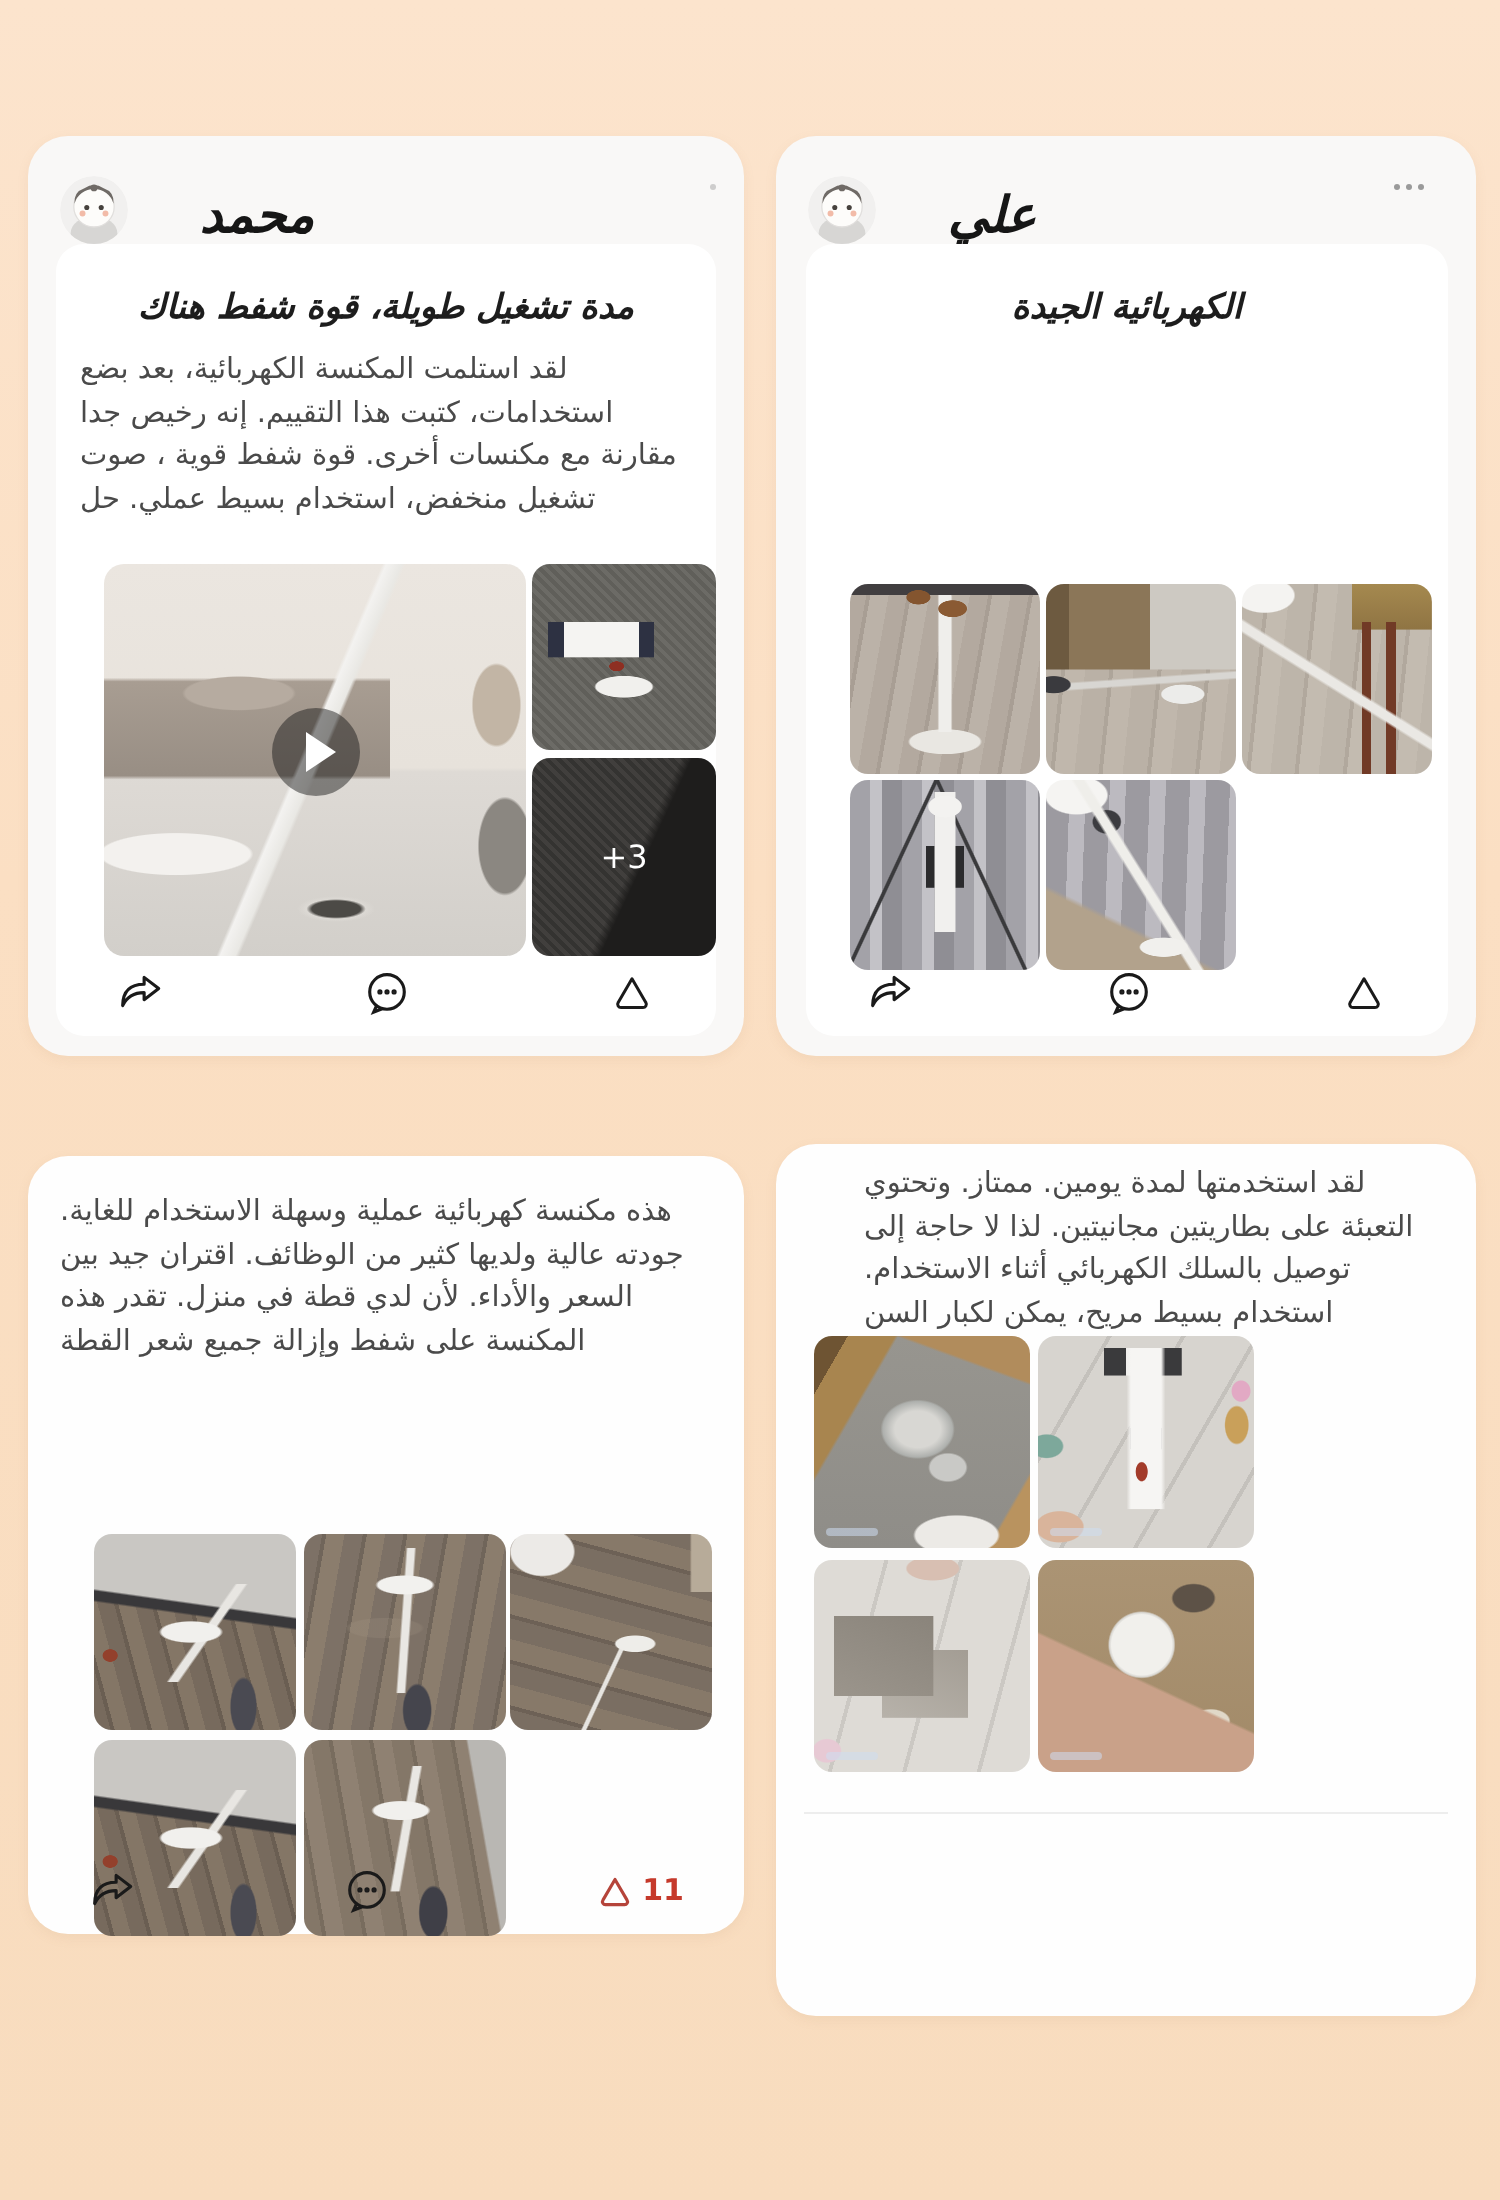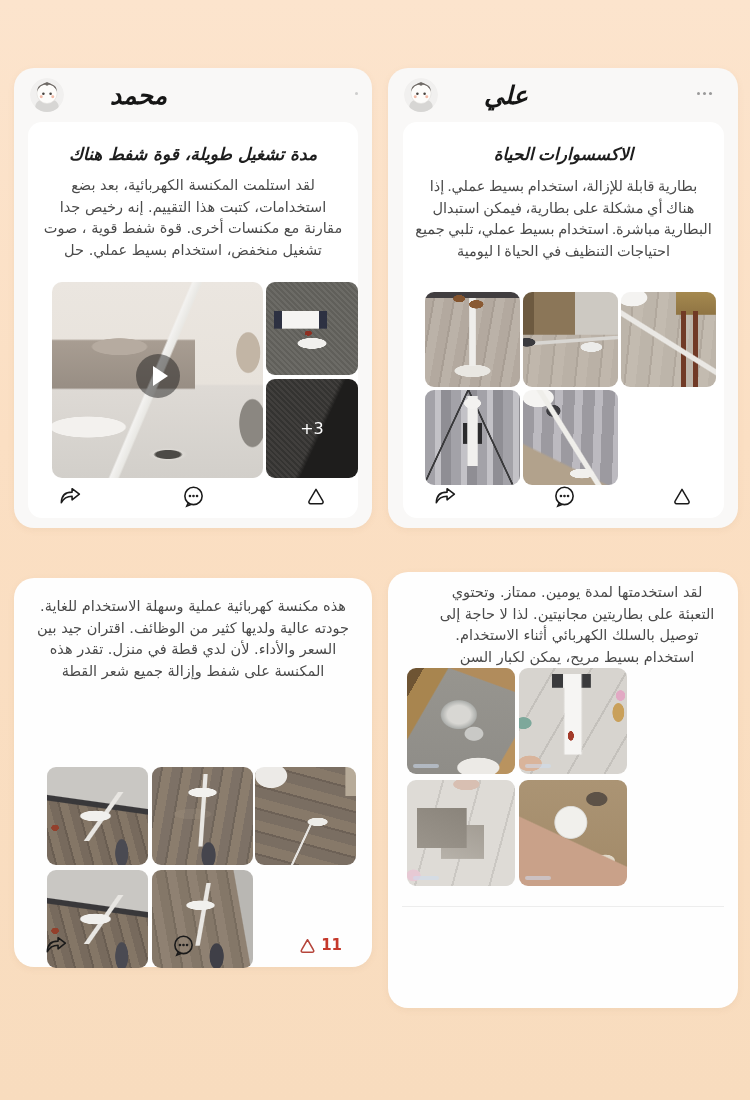--- a/index.html
+++ b/index.html
@@ -9,39 +9,39 @@
     font-family:"DejaVu Sans", sans-serif;
     background:linear-gradient(180deg,#fce4cd 0%,#fbdfc3 40%,#f8dcbe 100%);
     overflow:hidden;
   }
   .card {
     position:absolute; background:#f9f8f7; border-radius:20px;
     box-shadow:0 2px 6px rgba(180,140,100,.10);
   }
   .card.plain { background:#fefefe; }
   #card-tl { left:14px;  top:68px;  width:358px; height:460px; }
-  #card-tr { left:388px; top:68px;  width:350px; height:460px;font-family:Liberation Serif, serif; }
+  #card-tr { left:388px; top:68px;  width:350px; height:460px; }
   #card-bl { left:14px;  top:578px; width:358px; height:389px; }
   #card-br { left:388px; top:572px; width:350px; height:436px; }
 
   
-  .hdr { position:absolute; left:0; right:0; top:0; height:54px; display:flex; align-items:center; padding:13px 16px;gap:10px; }
+  .hdr { position:absolute; left:0; right:0; top:0; height:54px; display:flex; align-items:flex-end; padding:0 16px; }
   .avatar { width:34px; height:34px; border-radius:50%; overflow:hidden; flex:0 0 auto; }
   .uname { font-style:italic; font-weight:700; font-size:25px; color:#161616; margin-left:36px; direction:rtl; letter-spacing:-.5px; }
   .dots { position:absolute; top:24px; width:3px; height:3px; border-radius:50%; background:#9a9a9a;
           box-shadow:6px 0 0 #9a9a9a, 12px 0 0 #9a9a9a; }
   #card-tr .dots { right:38px; }
   #card-tl .dots { right:14px; opacity:.45; box-shadow:none; }
 
   
   .panel { position:absolute; left:14px; right:14px; top:54px; bottom:10px; background:#ffffff; border-radius:14px; }
   #card-tr .panel { left:15px; }
 
   .rtitle { margin-top:22px; text-align:center; direction:rtl; font-style:italic; font-weight:700; font-size:17px; color:#1d1d1d; }
-  .rbody  { margin-top:11px; padding:0 12px; text-align:center; direction:rtl; font-size:14.5px; line-height:21.5px; color:#4a4a4a; }
+  .rbody  { margin-top:11px; padding:0 12px; text-align:left; direction:rtl; font-size:14.5px; line-height:21.5px; color:#4a4a4a; }
   .plain .rbody { margin-top:18px; padding:0 16px; }
   #card-br .rbody { margin-top:10px; font-size:14.5px;padding-left:44px; }
 
   
   .ph { position:absolute; border-radius:9px; overflow:hidden; background-color:#9b948c; }
 
   
   .c1-v { left:24px; top:160px; width:211px; height:196px; border-radius:10px;
     background:
       radial-gradient(ellipse 27px 9px at 55% 88%, #4c4a46 45%, #dcd9d4 55%, rgba(0,0,0,0) 72%),
@@ -280,22 +280,21 @@
         <circle cx="12.6" cy="14.8" r="1.2" fill="#46413d"></circle>
         <circle cx="19.4" cy="14.8" r="1.2" fill="#46413d"></circle>
         <circle cx="10.6" cy="17.6" r="1.4" fill="#f2bba8"></circle>
         <circle cx="21.4" cy="17.6" r="1.4" fill="#f2bba8"></circle>
       </svg>
     </div>
     <div class="uname">علي</div>
     <div class="dots"></div>
   </div>
   <div class="panel" style="position:absolute;">
-    <div class="rtitle">الاكسسوارات الحياة</div>
-    <div class="rbody">بطارية قابلة للإزالة، استخدام بسيط عملي. إذا هناك أي مشكلة على بطارية، فيمكن استبدال البطارية مباشرة. استخدام بسيط عملي، تلبي جميع احتياجات التنظيف في الحياة ا ليومية</div>
+    <div class="rtitle">الكهربائية الجيدة</div>
 
     <div class="ph c2-1"></div>
     <div class="ph c2-2"></div>
     <div class="ph c2-3"></div>
     <div class="ph c2-4"></div>
     <div class="ph c2-5"></div>
 
     <div class="actions">
       <div class="act">
         <svg width="25" height="25" viewBox="0 0 24 24" fill="none" stroke="#1a1a1a" stroke-width="1.5" stroke-linejoin="round" stroke-linecap="round">

